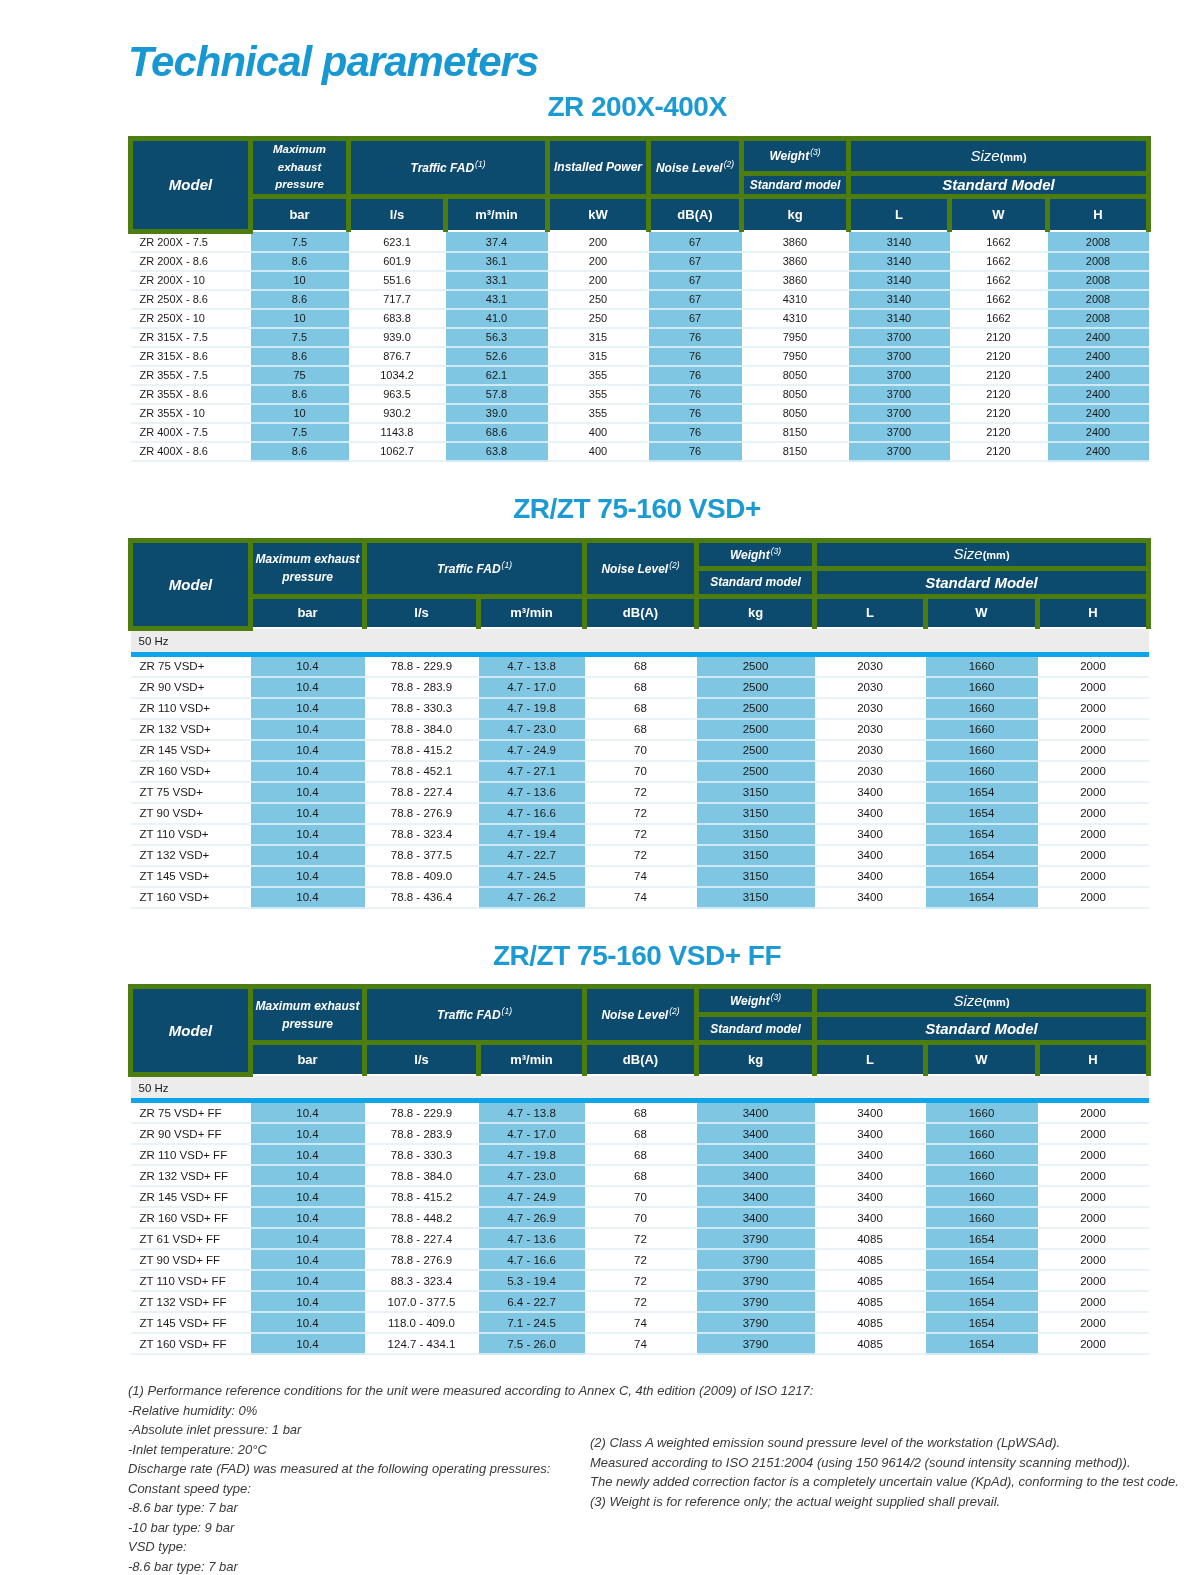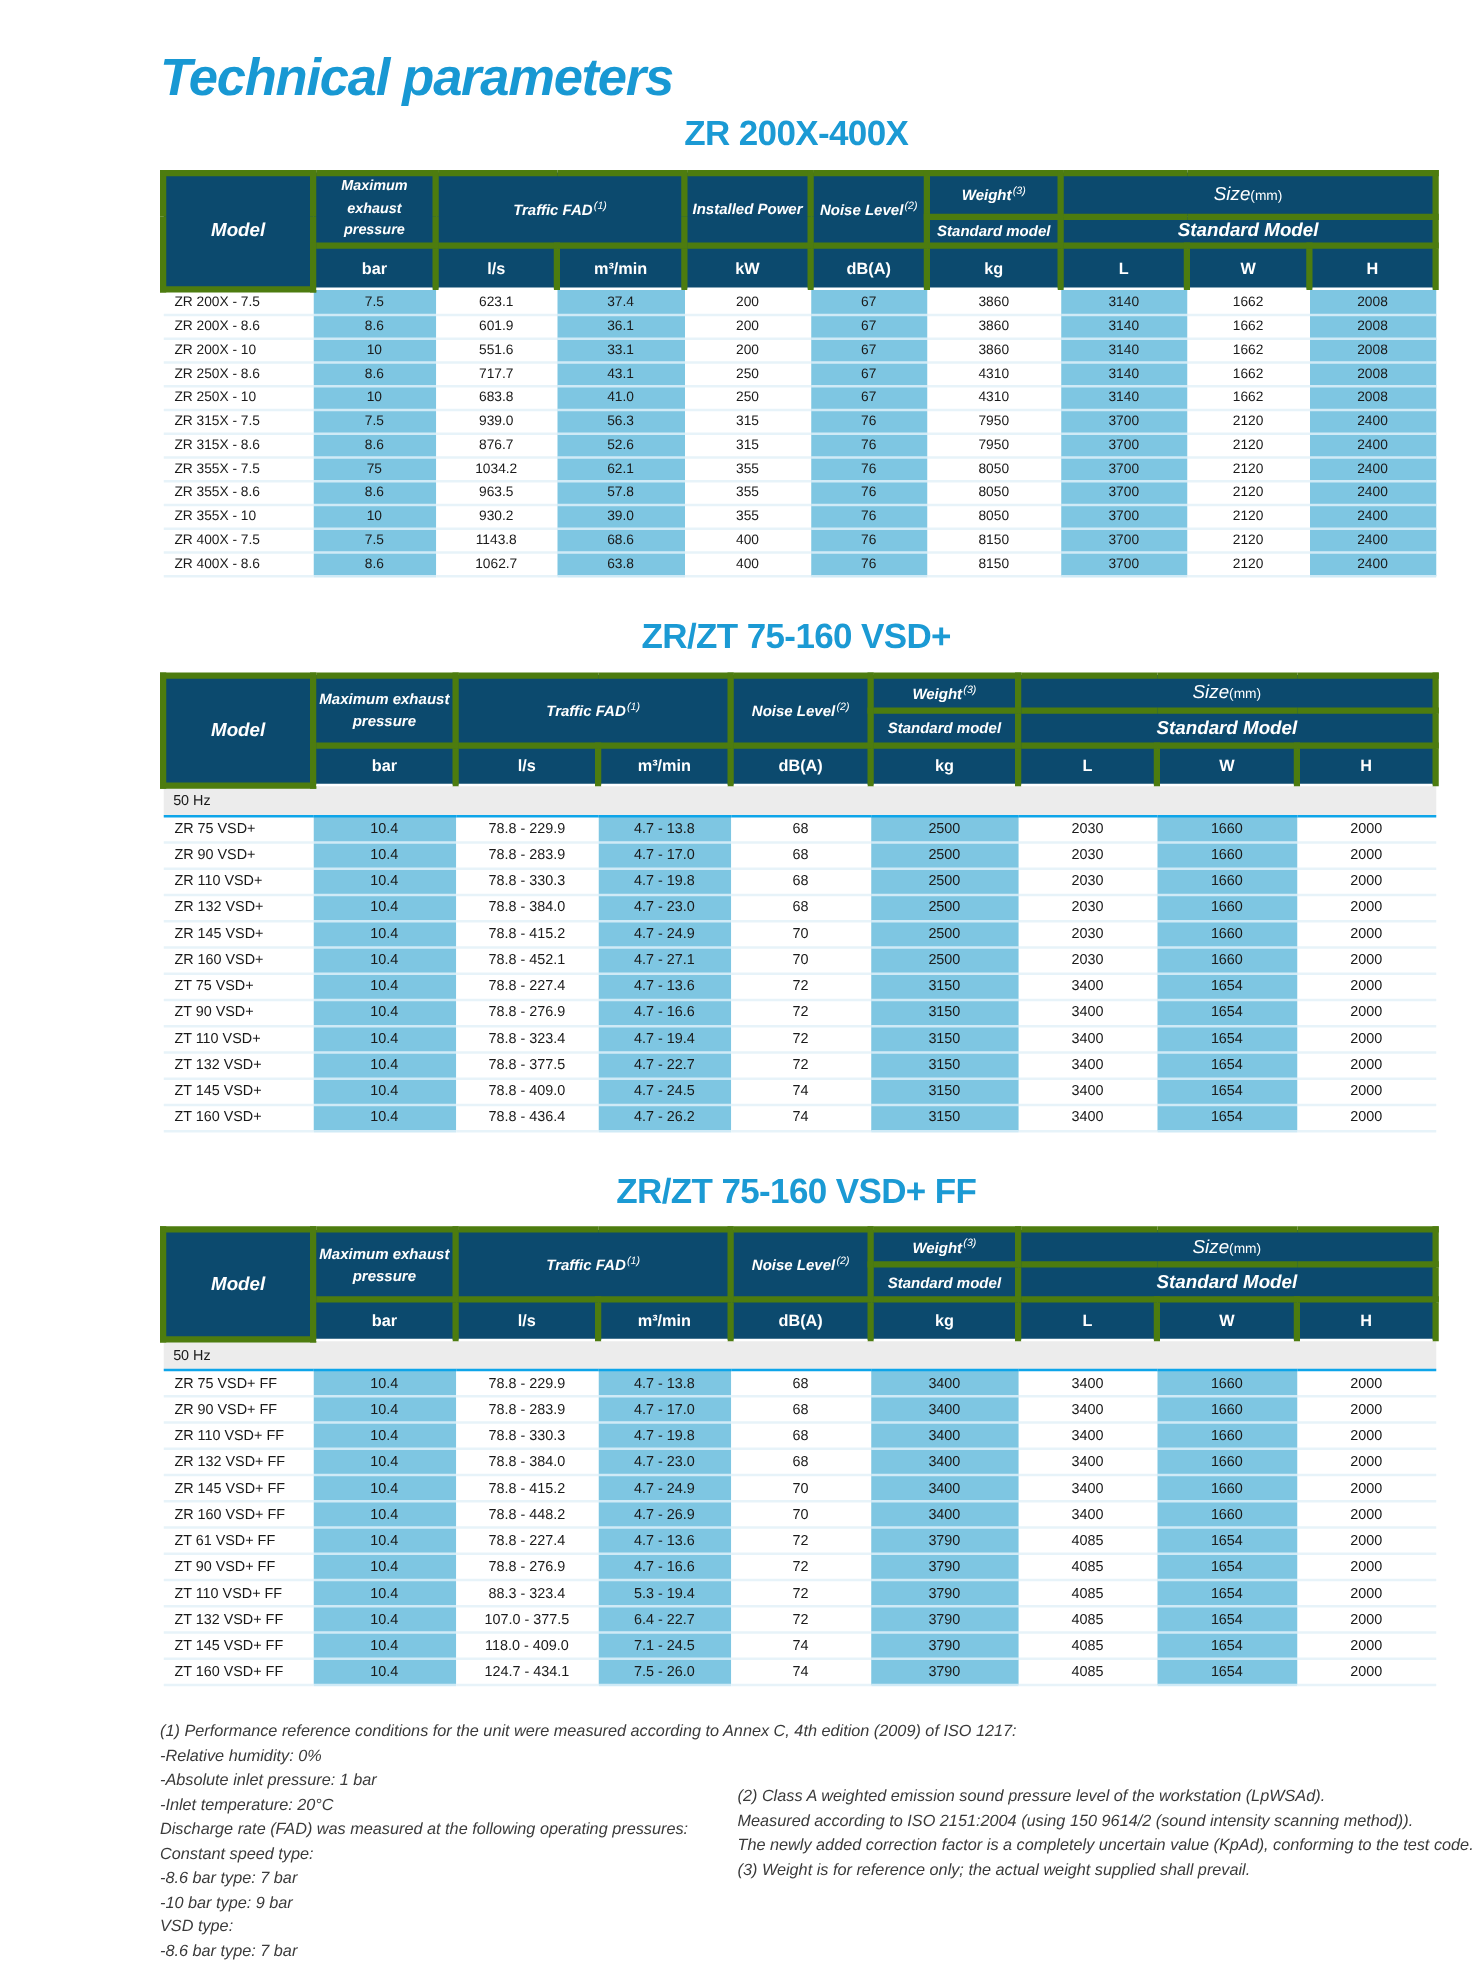--- a/index.html
+++ b/index.html
@@ -12,32 +12,32 @@
 
   table.spec{border-collapse:collapse;table-layout:fixed;width:1018px;}
   
   thead th{background:#0c4a6e;color:#ffffff;border:5px solid #4d7c0f;font-weight:bold;font-style:italic;padding:0 2px;text-align:center;vertical-align:middle;}
   .t1 tr.hr1{height:35px}.t1 tr.hr2{height:23px}.t1 tr.hr3{height:35px}
   .t23 tr.hr1{height:28px}.t23 tr.hr2{height:28px}.t23 tr.hr3{height:32px}
   .th-big{font-size:15px;}
   .th-med{font-size:12px;line-height:1.5;}
   .t1 .th-maxp{font-size:11.5px;line-height:1.5;}
   .th-size .big{font-size:15px;font-weight:normal;font-style:italic;}
-  .th-size .small{font-size:11px;font-weight:normal;font-style:normal;}
+  .th-size .small{font-size:11px;font-weight:bold;font-style:normal;}
   .th-unit{font-size:13px;font-weight:bold;font-style:normal;}
   thead sup{font-size:8.5px;vertical-align:super;font-weight:normal;margin-left:1px;}
   thead tr.hr3 th{border-bottom:2px solid #ffffff;}
 
   
   tbody td{text-align:center;vertical-align:middle;padding:0;border-bottom:2px solid #e7f3f9;background:#ffffff;}
   tbody td.blue{background:#7ec6e2;border-bottom-color:#cfeaf6;}
   .t1 tbody td{height:17px;font-size:11px;}
   .t23 tbody td{height:19px;font-size:11.5px;}
   tbody td.model-cell{text-align:left;padding-left:9px;}
-  tbody td.freq{background:#ececec;text-align:left;padding-left:8px;height:21px;font-size:11.5px;border-bottom:2px solid #0ea5e9;}
+  tbody td.freq{background:#ececec;text-align:left;padding-left:8px;height:21px;font-size:11.5px;border-bottom:5px solid #0ea5e9;}
 
   
   .footnotes{display:flex;margin-top:26px;font-style:italic;font-size:13px;color:#3a3a3a;}
   .footnotes .col-left{width:462px;}
   .footnotes .col-right{flex:1;margin-top:52px;}
   .footnotes div{line-height:19.5px;white-space:nowrap;}
 </style>
 </head>
 <body>
 

